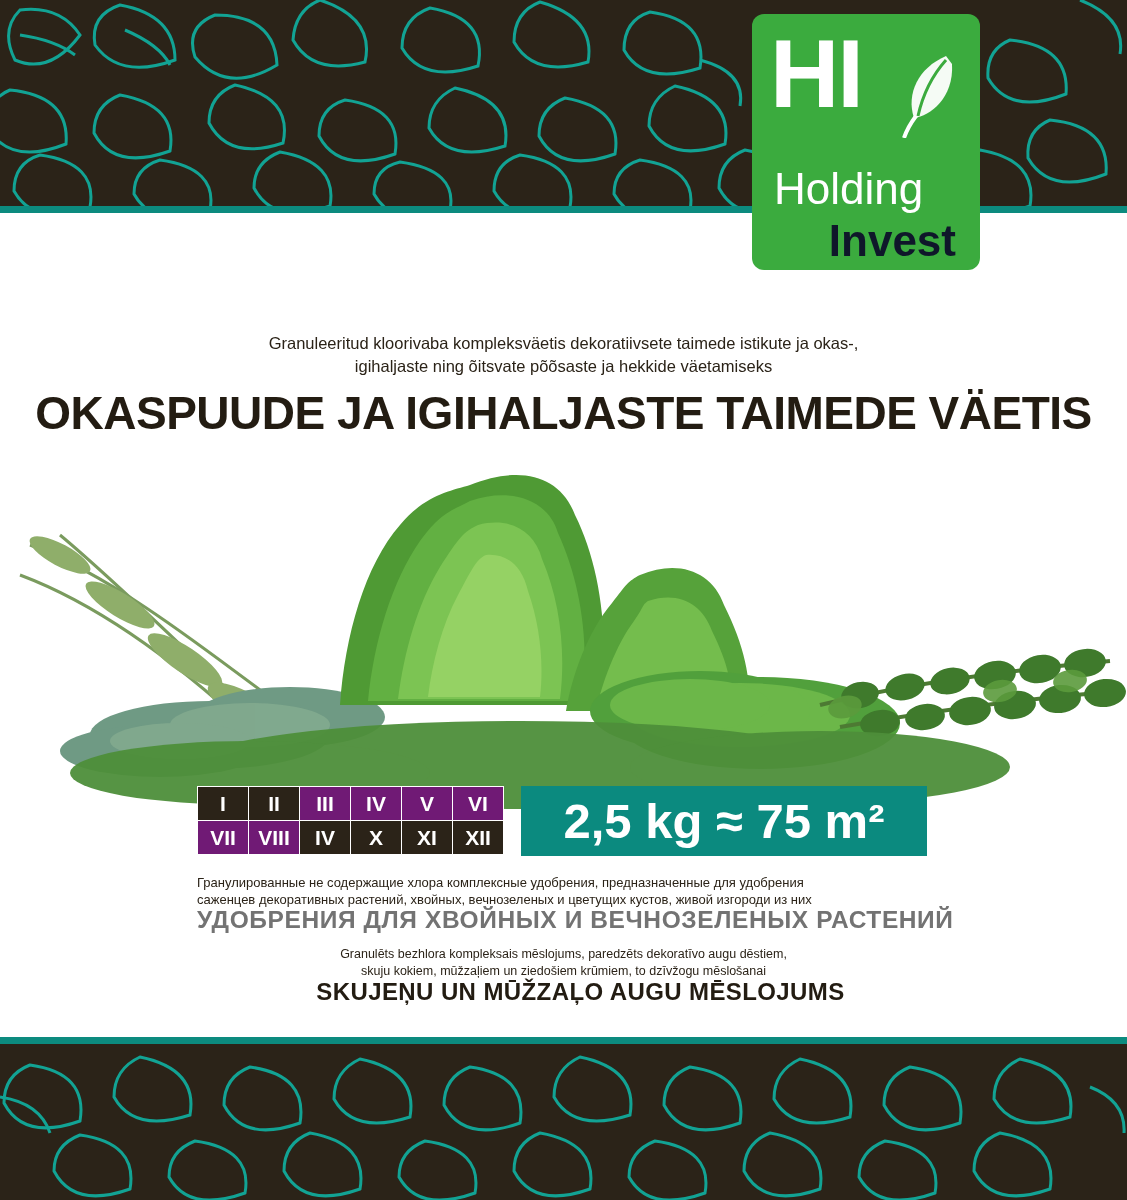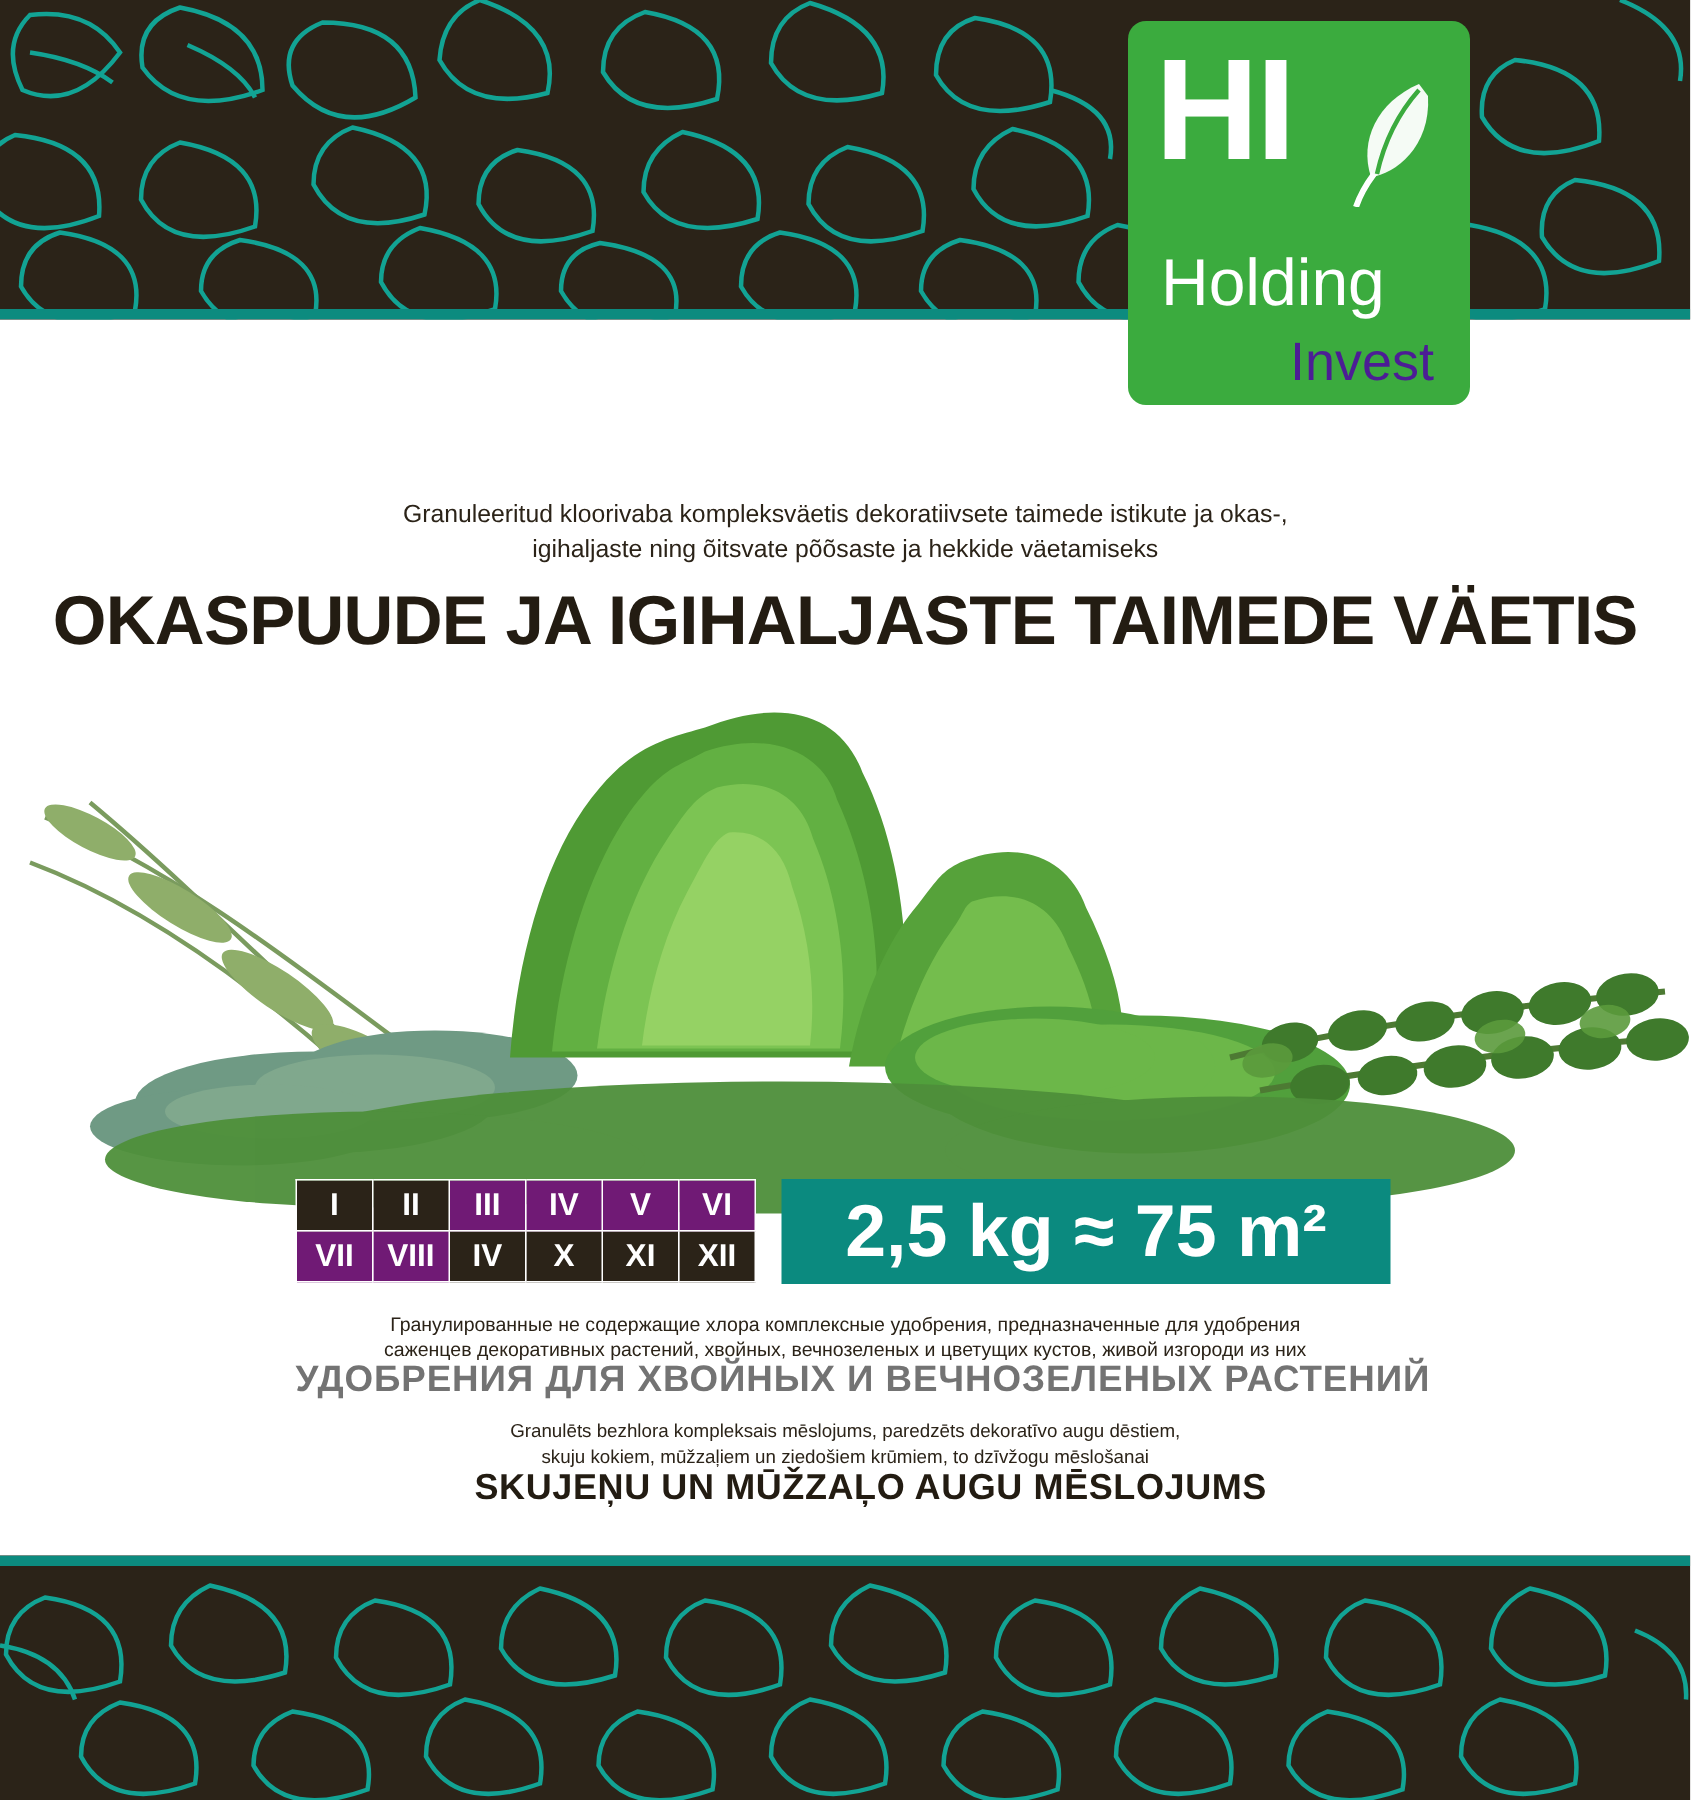--- a/index.html
+++ b/index.html
@@ -77,23 +77,24 @@
     top: 152px;
     font-size: 44px;
     color: #ffffff;
     line-height: 46px;
     letter-spacing: 0px;
   }
   .logo .invest {
     position: absolute;
     right: 24px;
     top: 204px;
-    font-size: 36px;
-    color: #4c1d95;
+    font-size: 44px;
+    color: #0f172a;
     line-height: 46px;
+    font-weight: bold;
   }
 
   
   .et-sub {
     position: absolute;
     left: 0;
     top: 332px;
     width: 1127px;
     text-align: center;
     font-size: 16.5px;
@@ -162,21 +163,20 @@
     box-sizing: border-box;
     text-align: right;
   }
 
   
   .ru-sub {
     position: absolute;
     left: 197px;
     top: 874px;
     width: 733px;
-    text-align: center;
     font-size: 13px;
     color: #2b2318;
     line-height: 17px;
   }
   .ru-title {
     position: absolute;
     left: 197px;
     top: 906px;
     width: 733px;
     text-align: center;

